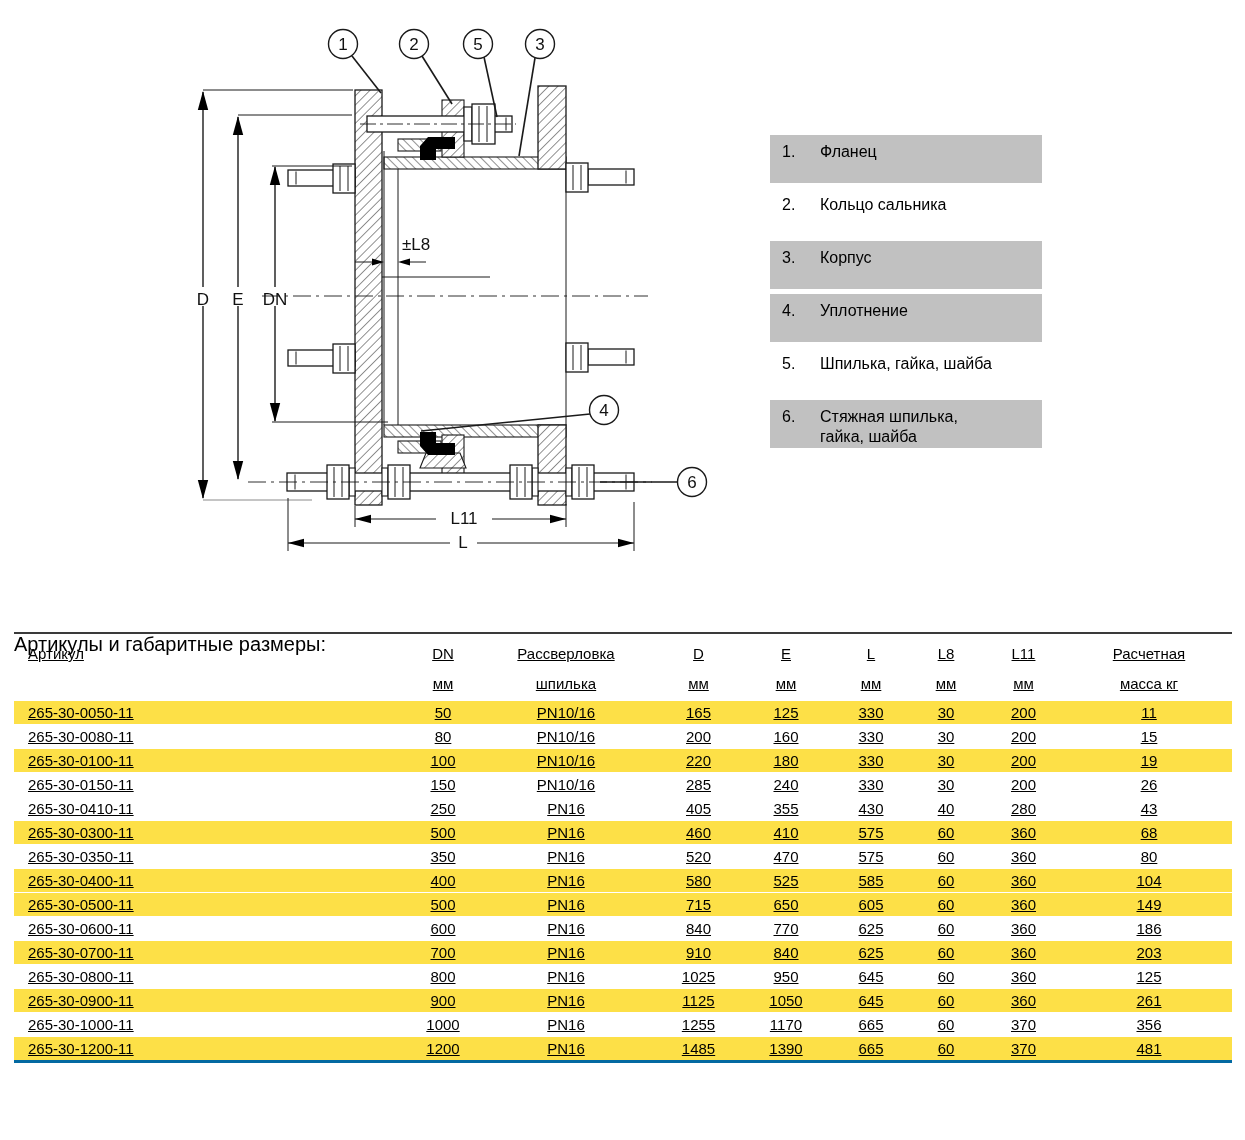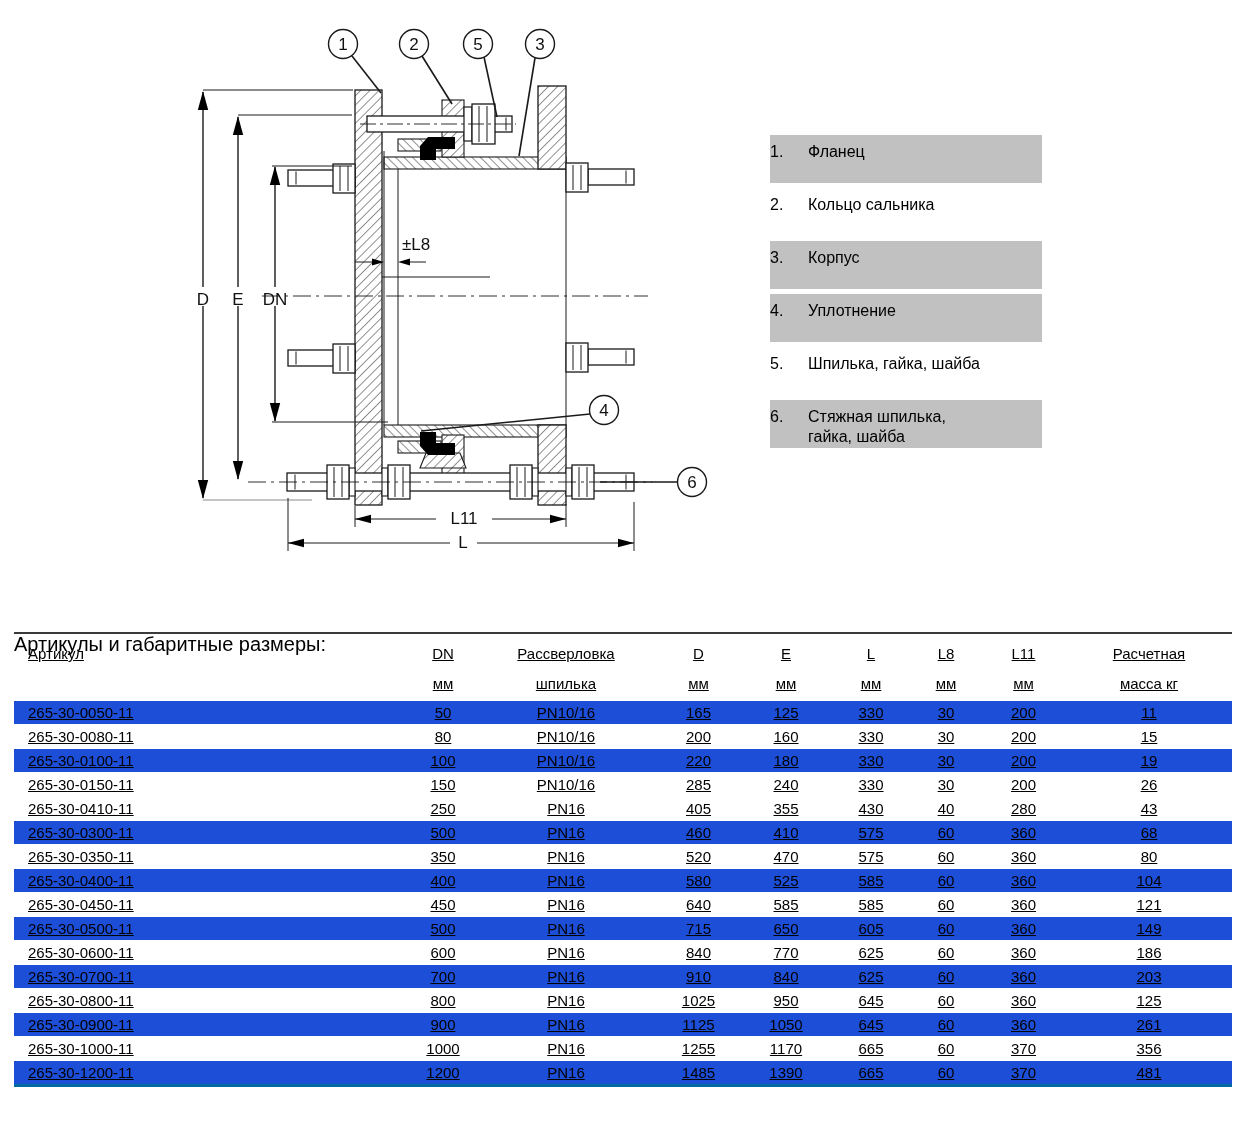--- a/index.html
+++ b/index.html
@@ -6,39 +6,39 @@
   body{width:1245px;height:1140px;position:relative;overflow:hidden;
        font-family:"Liberation Sans",sans-serif;color:#000;}
 
   
   .drawing{position:absolute;left:0;top:0;}
   .drawing text{font-family:"Liberation Sans",sans-serif;fill:#111;}
 
   
   .legend{position:absolute;left:770px;top:135px;width:272px;}
   .legend-item{min-height:48px;margin-bottom:5px;box-sizing:border-box;
-               padding:7px 0 0 0;font-size:16px;line-height:20px;}
+               padding:7px 0 0 12px;font-size:16px;line-height:20px;}
   .legend-item.shaded{background:#c1c1c1;}
   .legend-num{display:inline-block;width:38px;vertical-align:top;}
   .legend-label{display:inline-block;width:210px;vertical-align:top;}
 
   
   .tbl-title{position:absolute;left:14px;top:594px;font-size:20px;font-weight:normal;margin-top:39px;}
   .dim-table{position:absolute;left:14px;top:632px;width:1218px;
              border-collapse:collapse;table-layout:fixed;font-size:15px;
              border-top:2px solid #3a3a3a;border-bottom:3px solid #0369a1;text-decoration:underline;}
   .dim-table th{font-weight:normal;vertical-align:top;padding:0;}
   .dim-table th .h1{height:33px;line-height:40px;text-align:center;}
   .dim-table th .h2{height:33px;line-height:33px;}
   .dim-table th.col-art .h1,.dim-table th.col-art .h2{text-align:left;padding-left:14px;}
   .dim-table td{height:23px;text-align:center;padding:0;white-space:nowrap;
                 overflow:hidden;}
   .dim-table td.col-art{text-align:left;padding-left:14px;}
   .dim-table tr{border-bottom:1px solid #fff;}
-  .dim-table tbody tr.row-shaded{background:#1d4ed8;}
+  .dim-table tbody tr.row-shaded{background:#fde047;}
 </style>
 </head>
 <body>
 
 <svg class="drawing" width="740" height="580" viewBox="0 0 740 580">
   <defs>
     <pattern id="hb" width="6.5" height="6.5" patternUnits="userSpaceOnUse" patternTransform="rotate(45)">
       <rect width="6.5" height="6.5" fill="#fff"></rect>
       <line x1="0" y1="0" x2="0" y2="6.5" stroke="#222" stroke-width="1"></line>
     </pattern>
@@ -378,31 +378,20 @@
         <td class="col-art">265-30-0400-11</td>
         <td>400</td>
         <td>PN16</td>
         <td>580</td>
         <td>525</td>
         <td>585</td>
         <td>60</td>
         <td>360</td>
         <td>104</td>
       </tr>
-      <tr class="row-plain">
-        <td class="col-art">265-30-0450-11</td>
-        <td>450</td>
-        <td>PN16</td>
-        <td>640</td>
-        <td>585</td>
-        <td>585</td>
-        <td>60</td>
-        <td>360</td>
-        <td>121</td>
-      </tr>
       <tr class="row-shaded">
         <td class="col-art">265-30-0500-11</td>
         <td>500</td>
         <td>PN16</td>
         <td>715</td>
         <td>650</td>
         <td>605</td>
         <td>60</td>
         <td>360</td>
         <td>149</td>

